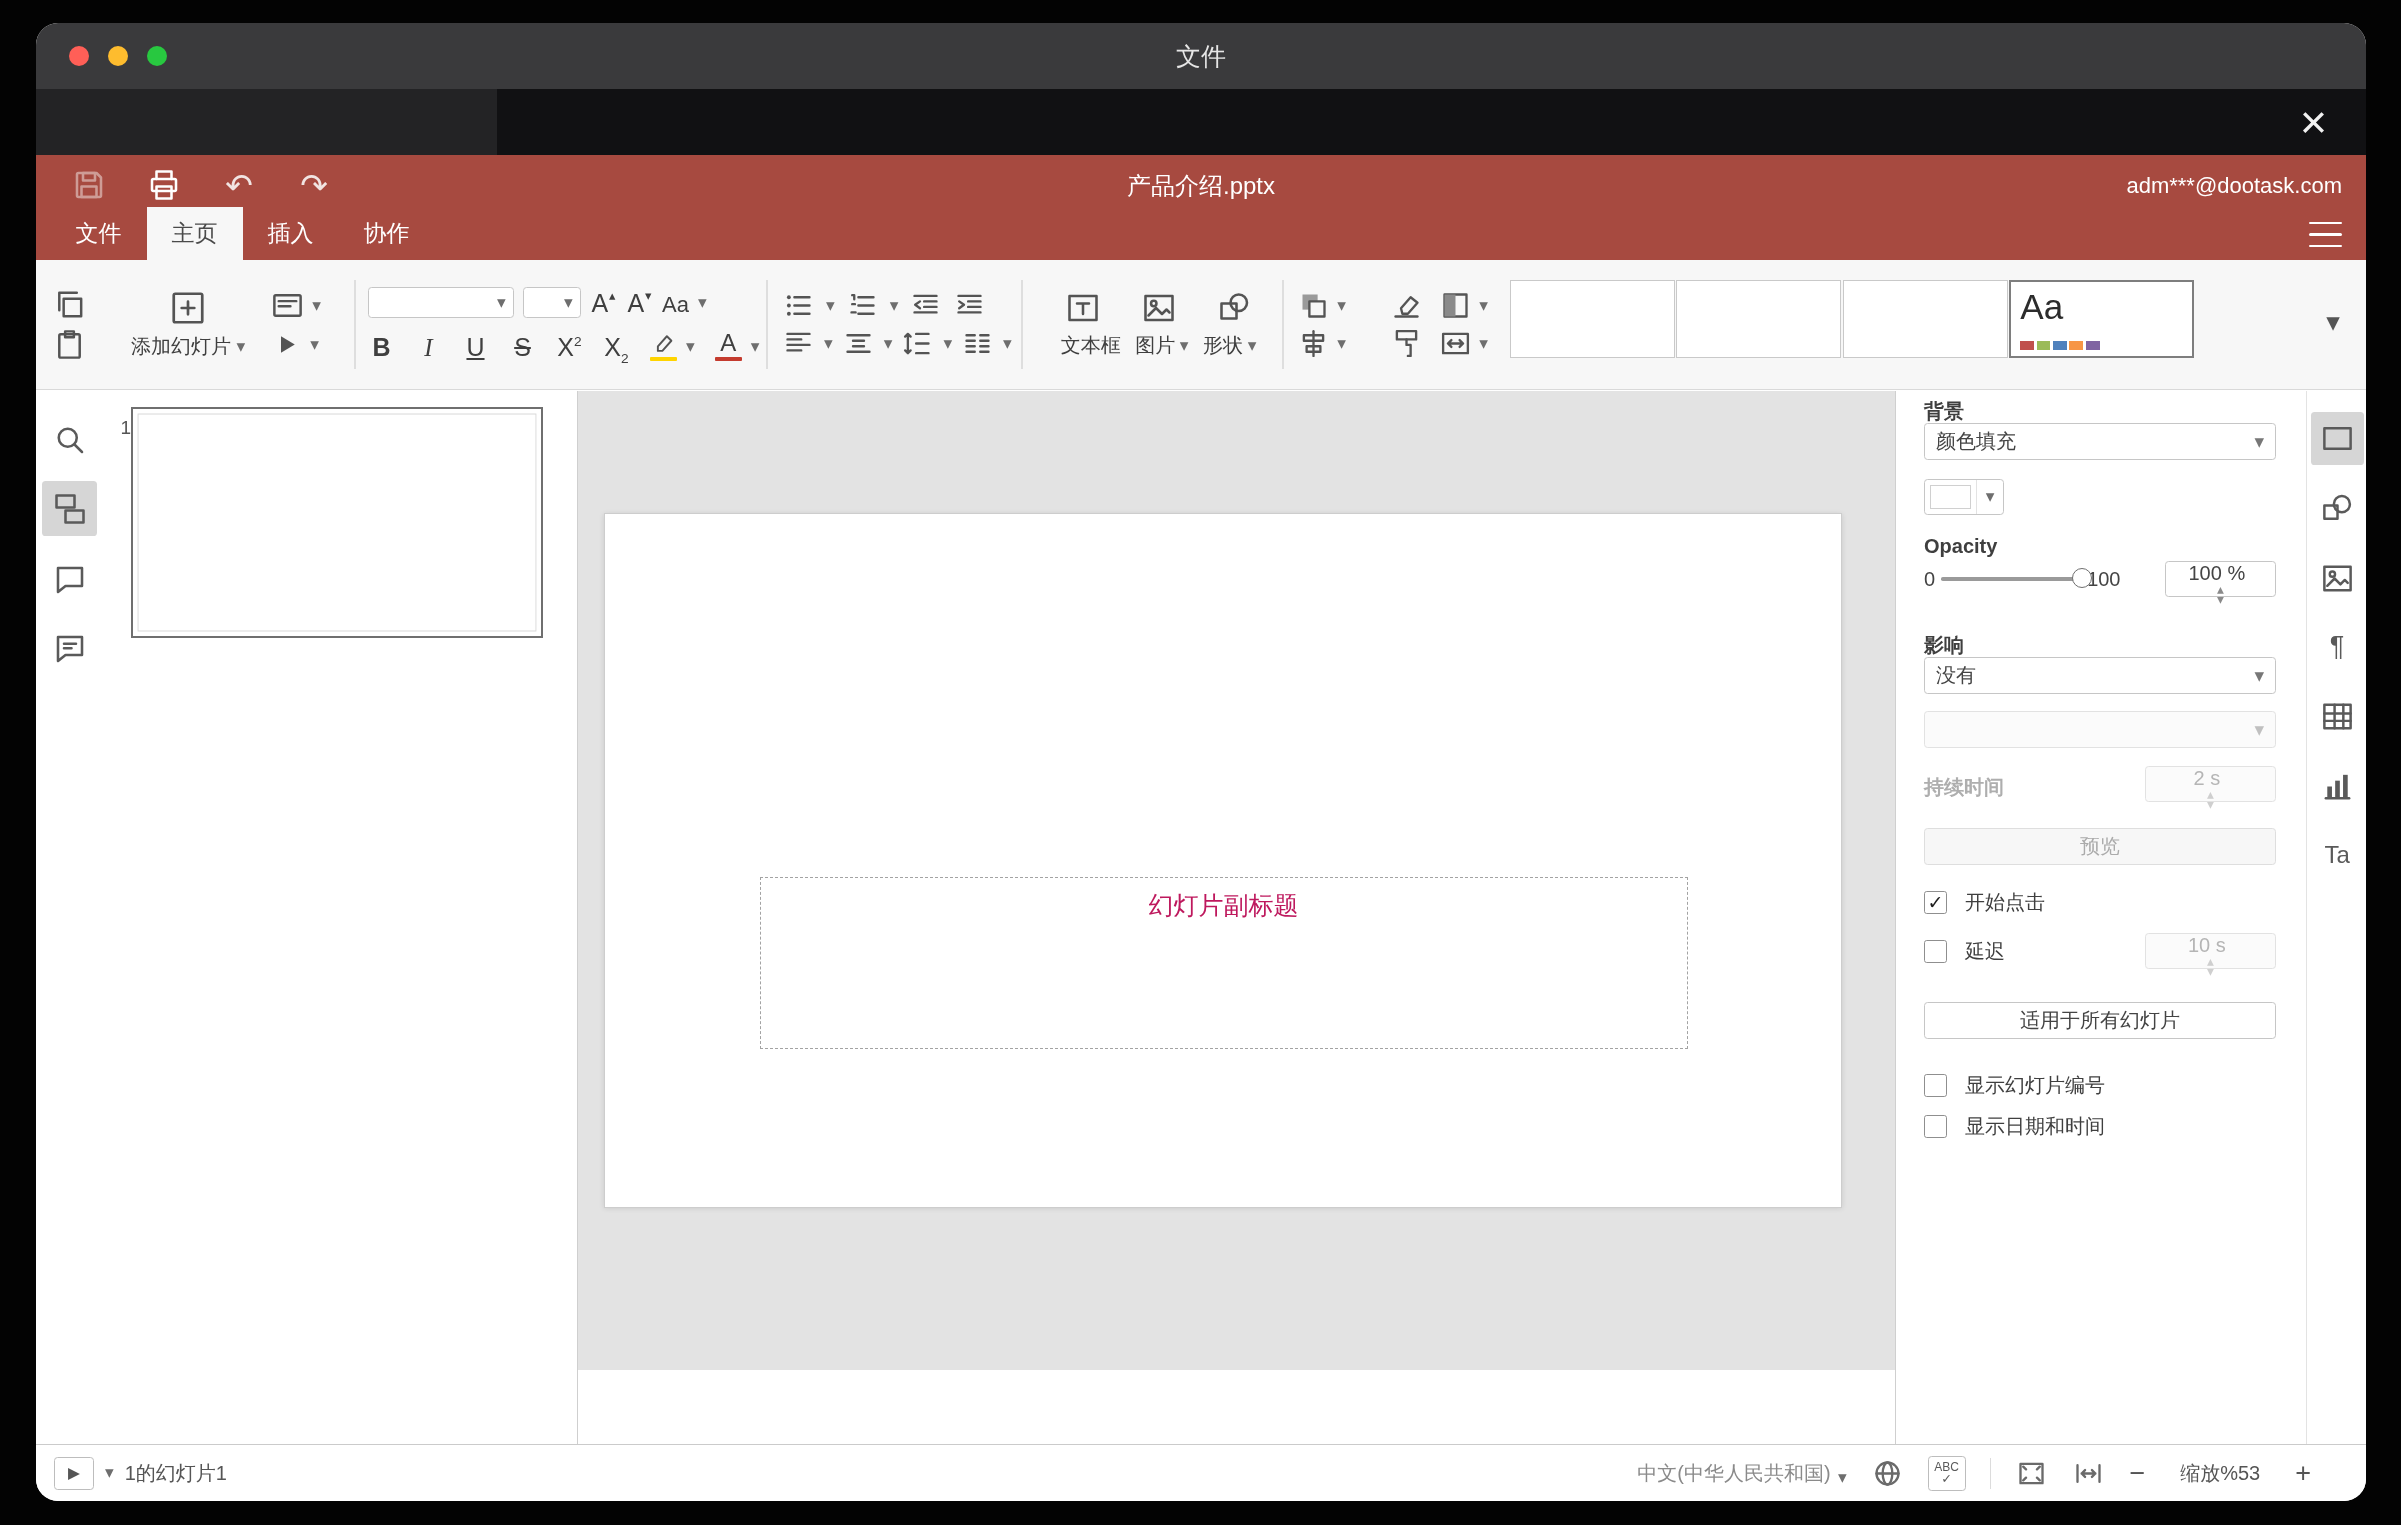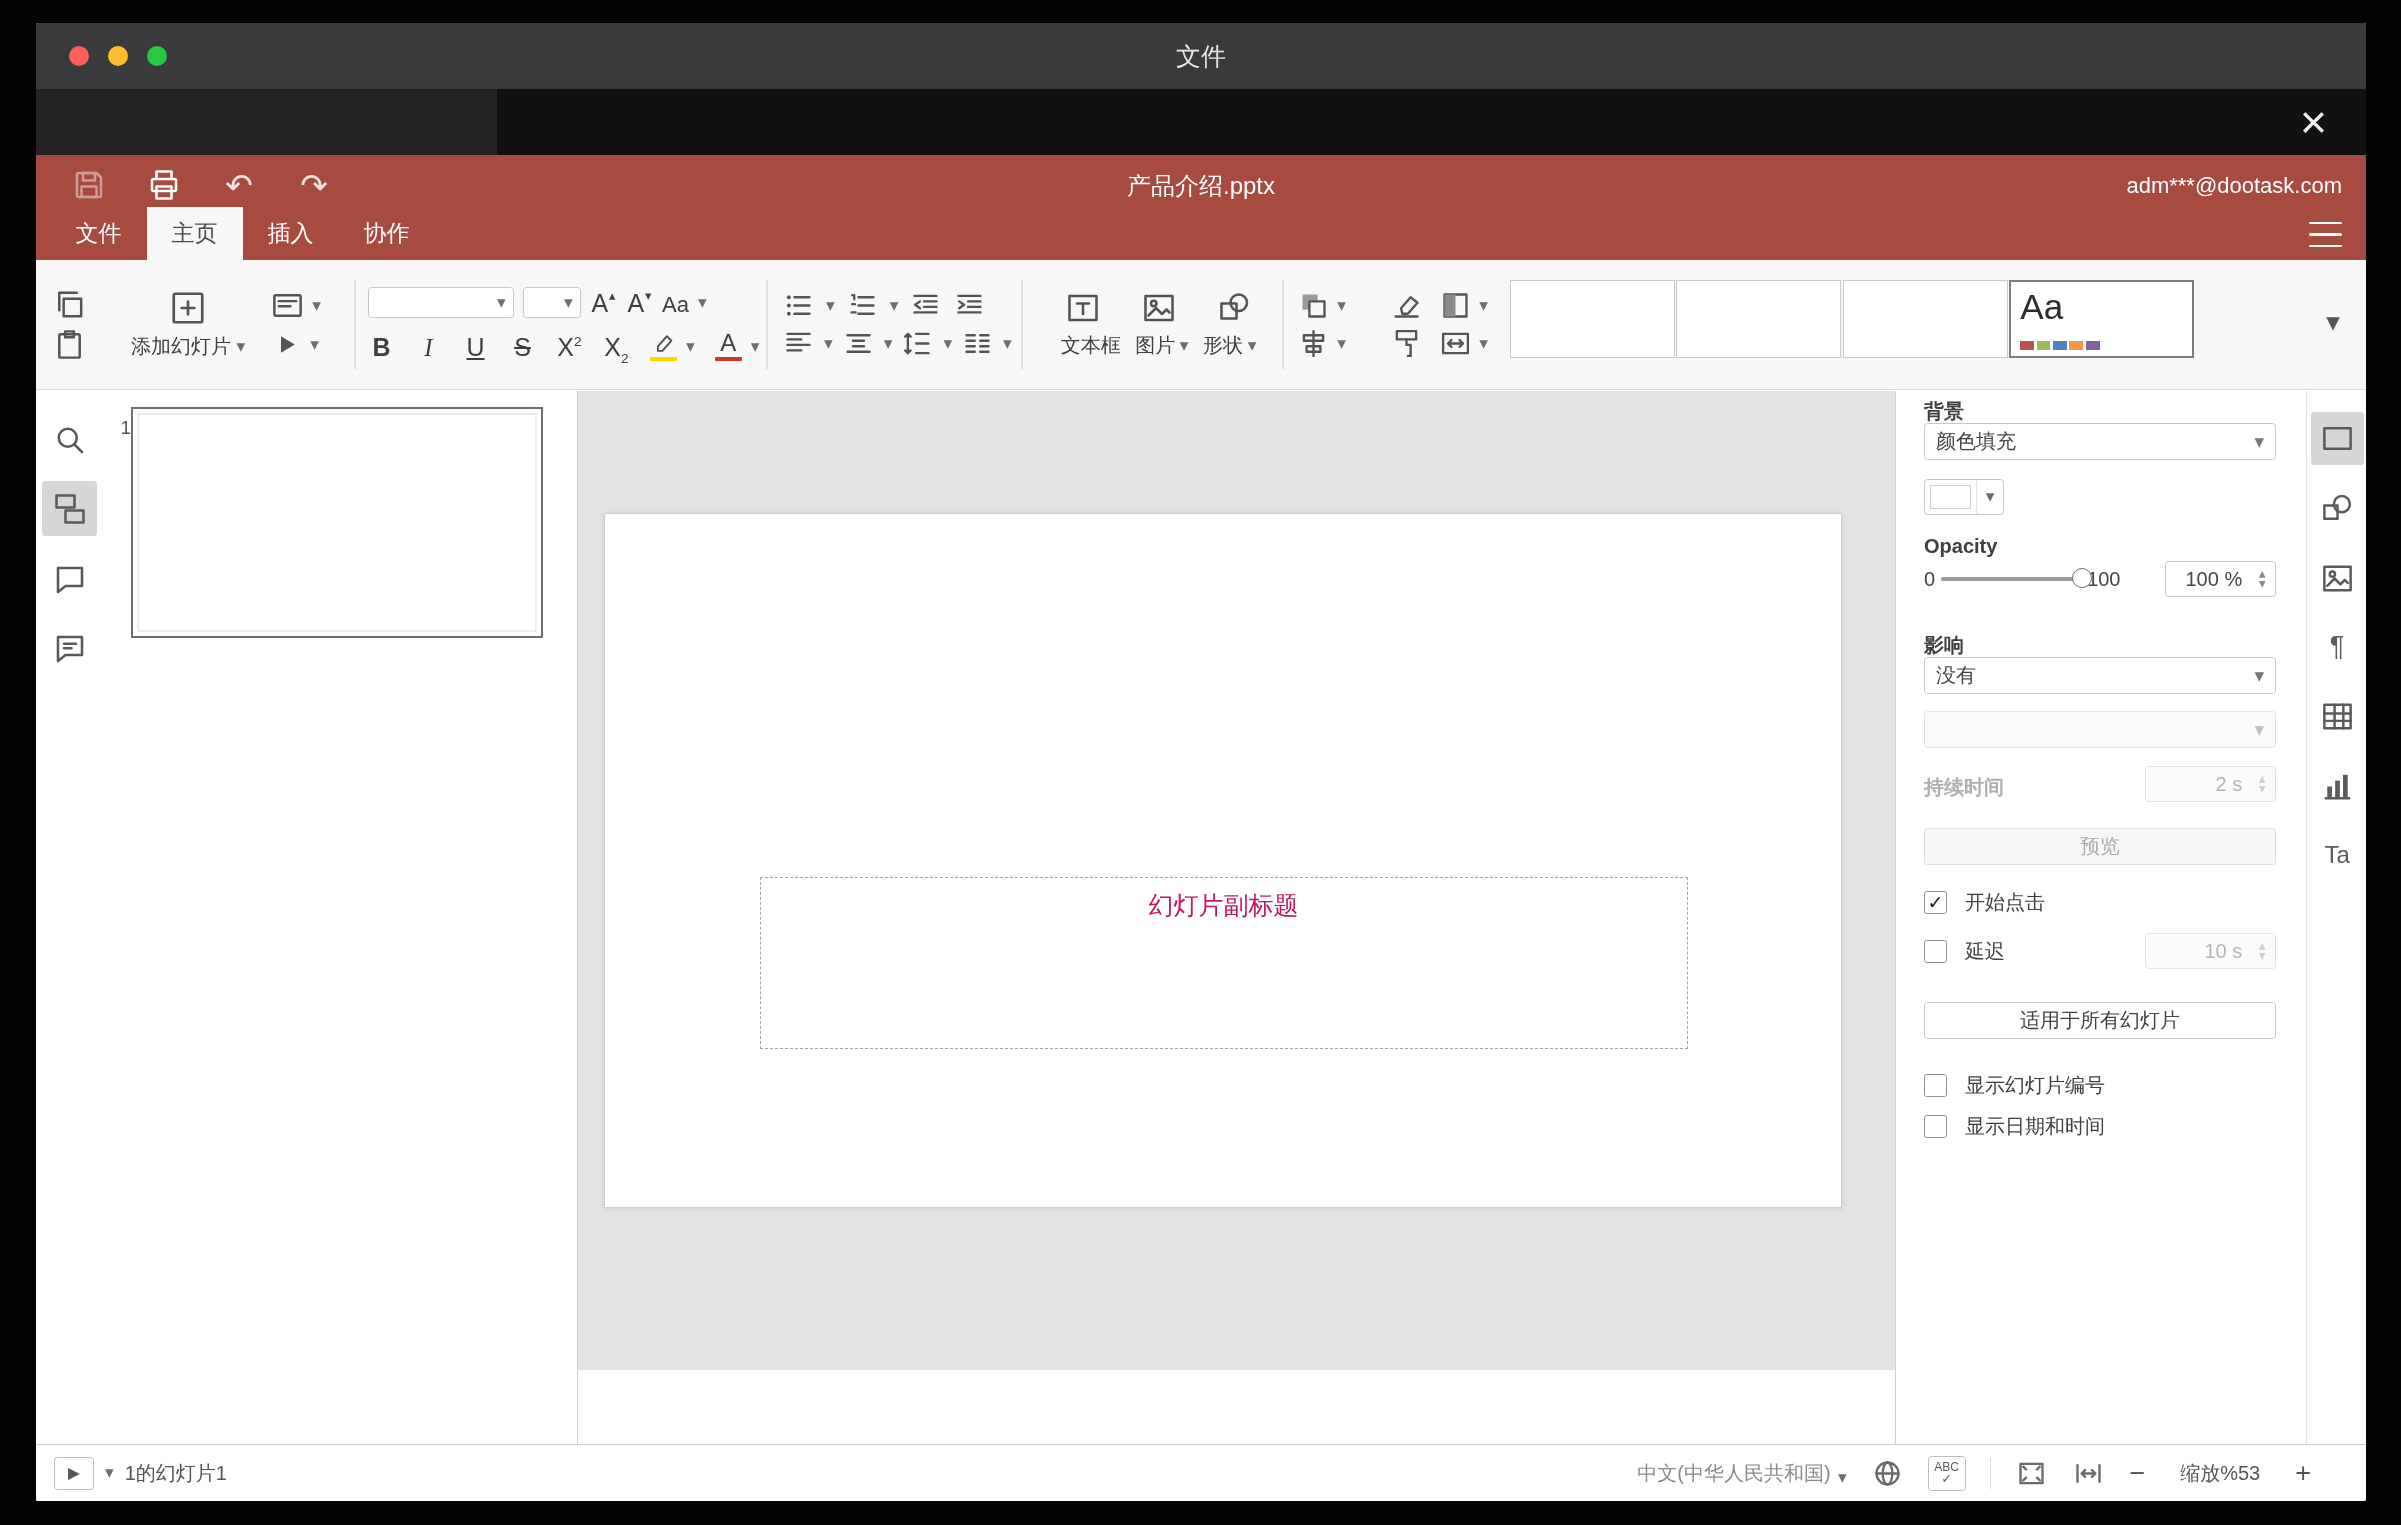--- a/index.html
+++ b/index.html
@@ -1,19 +1,19 @@
 <!DOCTYPE html>
 <html style="font-size:14.6px"><head>
 <meta charset="utf-8">
 <style>
   *{margin:0;padding:0;box-sizing:border-box;}
   html,body{width:2401px;height:1526px;}
   body{background:#000;font-family:"Liberation Sans",sans-serif;color:#444;-webkit-font-smoothing:antialiased;}
   .screen{position:relative;width:2401px;height:1526px;background:#030303;overflow:hidden;}
-  .window{position:absolute;left:36px;top:23px;width:2330px;height:1478px;border-radius:2px;overflow:hidden;background:#fff;}
+  .window{position:absolute;left:36px;top:23px;width:2330px;height:1478px;border-radius:22px;overflow:hidden;background:#fff;}
 
   
   .titlebar{position:absolute;top:0;left:0;right:0;height:66px;background:#3a3a3c;display:flex;align-items:center;justify-content:center;}
   .titlebar .wtitle{color:#e6e6e6;font-size:25px;}
   .traffic{position:absolute;left:33px;top:0;height:66px;display:flex;align-items:center;gap:19px;}
   .light{width:20px;height:20px;border-radius:50%;}
 
   
   .darkzone{position:absolute;top:66px;left:0;right:0;height:67px;background:#111113;}
   .darkblock{position:absolute;left:0;top:0;width:461px;height:67px;background:#232325;}
@@ -86,21 +86,21 @@
   .select{height:37px;border:1.8px solid #c6c6c6;border-radius:3.6px;background:#fff;display:flex;align-items:center;padding:0 11px;font-size:20px;color:#444;cursor:pointer;}
   .select .chev{margin-left:auto;font-size:19px;color:#777;}
   .select.disabled{background:#fbfbfb;border-color:#e2e2e2;}
   .select.disabled .chev{color:#c0c0c0;}
   .swatchbtn{position:absolute;width:80px;height:36px;border:1.8px solid #c6c6c6;border-radius:3.6px;background:#fff;display:flex;cursor:pointer;}
   .swatch{flex:1;margin:4.6px;border:0.9px solid #d0d0d0;background:#fff;}
   .swatchchev{width:27px;display:flex;align-items:center;justify-content:center;border-left:1.8px solid #e3e3e3;}
   .sliderrow{position:absolute;display:flex;align-items:center;height:36px;font-size:20px;color:#444;}
   .track{position:relative;width:141px;height:3.6px;background:#9a9a9a;border-radius:1.8px;margin:0 5.5px;}
   .knob{position:absolute;right:-10px;top:-9px;width:20px;height:20px;border-radius:50%;background:#fff;border:1.8px solid #6f6f6f;}
-  .spin{position:absolute;height:36px;border:1.8px solid #c6c6c6;border-radius:3.6px;background:#fff;display:flex;align-items:center;}
+  .spin{position:absolute;height:36px;border:1.8px solid #c6c6c6;border-radius:3.6px;background:#fff;display:flex;align-items:center;flex-direction:column;}
   .spin .val{flex:1;text-align:right;font-size:20px;color:#444;padding-right:7.3px;}
   .spin .arrows{width:25.5px;display:flex;flex-direction:column;align-items:center;gap:0;line-height:10px;font-size:13.7px;color:#8a8a8a;cursor:pointer;}
   .spin.disabled{background:#fbfbfb;border-color:#e2e2e2;}
   .spin.disabled .val{color:#b5b5b5;}
   .spin.disabled .arrows{color:#cfcfcf;}
   .panelbtn{height:37px;border:1.8px solid #c6c6c6;border-radius:3.6px;background:#fff;font-size:20px;color:#444;display:flex;align-items:center;justify-content:center;cursor:pointer;}
   .panelbtn.disabled{background:#f7f7f7;color:#ababab;border-color:#dedede;}
   .cbrow{position:absolute;display:flex;align-items:center;gap:18px;}
   .cb{width:23px;height:23px;border:1.8px solid #8f8f8f;border-radius:2.7px;background:#fff;display:flex;align-items:center;justify-content:center;font-size:19px;color:#1c1c1c;cursor:pointer;}
   .cblabel{font-size:20px;color:#3f3f3f;}

